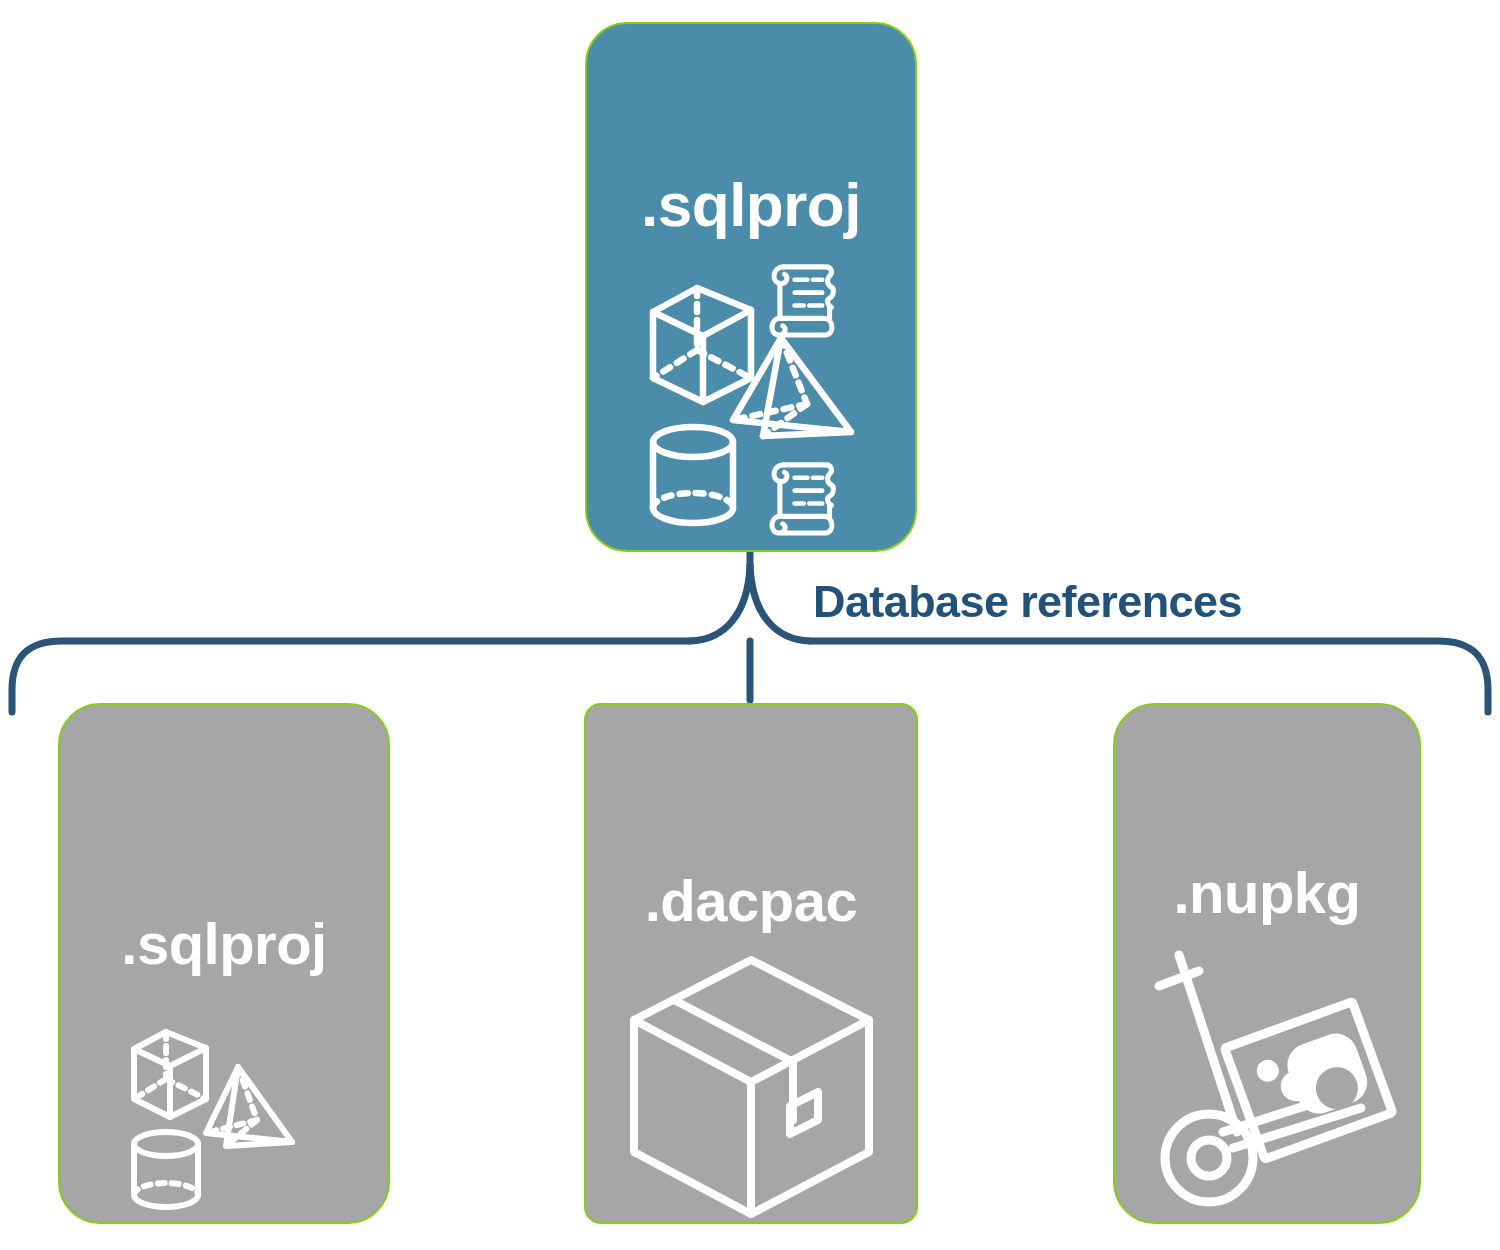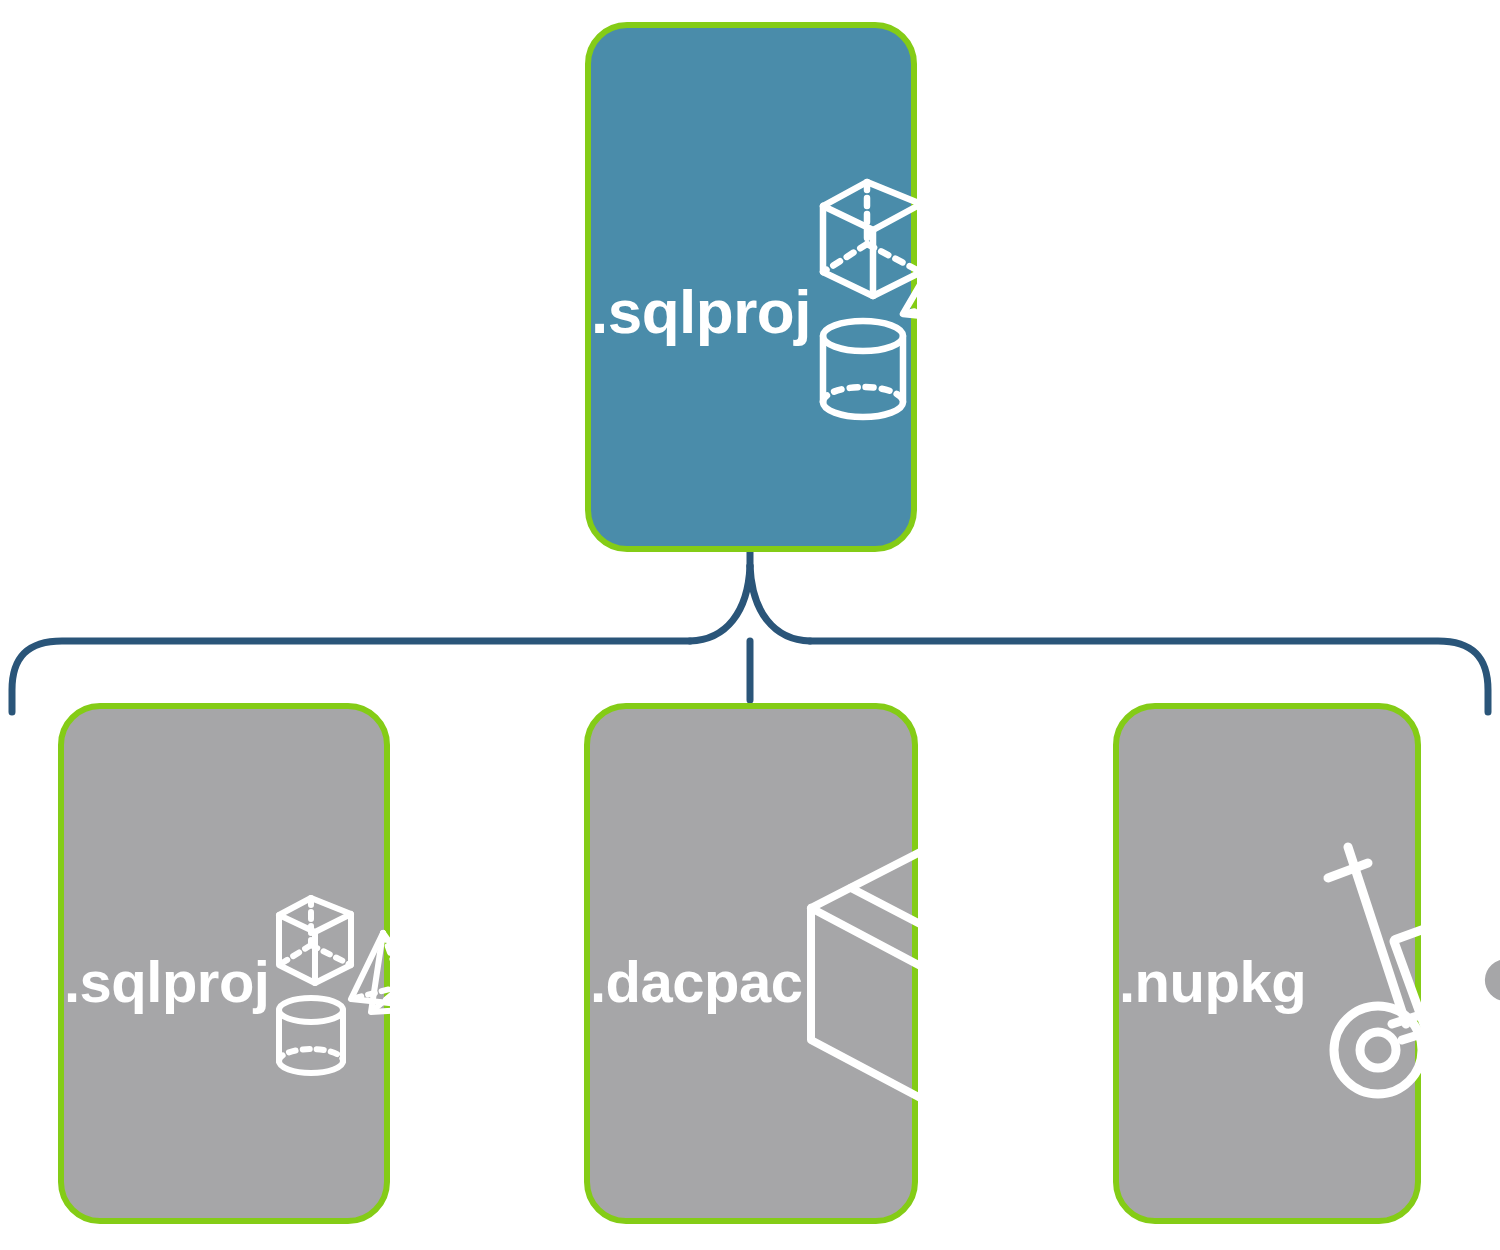--- a/index.html
+++ b/index.html
@@ -16,24 +16,26 @@
     width: 1500px;
     height: 1250px;
     background: #ffffff;
     overflow: hidden;
   }
 
   
   .card {
     position: absolute;
     box-sizing: border-box;
-    border: 6px solid #84cc16;
+    border: 2px solid #84cc16;
     border-radius: 42px;
     display: flex;
+    flex-direction: column;
     align-items: center;
+    justify-content: flex-end;
   }
   .card.root {
     background: #4a8caa;
   }
   .card.leaf {
     background: #a6a6a8;
   }
   .card-title {
     color: #ffffff;
     font-weight: bold;
@@ -90,20 +92,21 @@
       <path d="M750 566 C 752 612, 774 640, 810 641"></path>
 
       <path d="M690 641 L 62 641 C 28 641, 12 657, 12 690 L 12 712"></path>
 
       <path d="M810 641 L 1438 641 C 1472 641, 1488 657, 1488 690 L 1488 712"></path>
 
       <path d="M750 641 L 750 700"></path>
     </g>
   </svg>
 
+  <div class="connector-label">Database references</div>
 
   <div class="card root" style="left:585px; top:22px; width:332px; height:530px;">
     <div class="card-title">.sqlproj</div>
 
     <div class="card-art" style="width:220px; height:300px; margin-top:14px;">
       <svg viewBox="0 0 220 300" width="220" height="300" aria-hidden="true">
         <g fill="none" stroke="#ffffff" stroke-width="6.5" stroke-linecap="round" stroke-linejoin="round">
 
           <g>
             <polygon points="12,62 56,38 110,60 110,128 62,152 12,128"></polygon>
@@ -203,21 +206,21 @@
             <path d="M10,137 L10,188"></path>
             <path d="M74,137 L74,188"></path>
             <path d="M10,188 A 32 12 0 0 0 74,188"></path>
             <path d="M10,188 A 32 12 0 0 1 74,188" stroke-dasharray="7 7"></path>
           </g>
         </g>
       </svg>
     </div>
   </div>
 
-  <div class="card leaf" style="left:584px; top:703px; width:334px; height:521px;">
+  <div class="card leaf" style="left:584px; top:703px; width:334px; height:521px;border-radius:17px;">
     <div class="card-title">.dacpac</div>
 
     <div class="card-art" style="width:250px; height:270px; margin-top:22px;">
       <svg viewBox="0 0 250 270" width="250" height="270" aria-hidden="true">
         <g fill="none" stroke="#ffffff" stroke-width="8" stroke-linecap="round" stroke-linejoin="round">
 
           <polygon points="125,8 243,68 243,200 125,262 8,200 8,68"></polygon>
 
           <path d="M8,68 L125,130 L243,68"></path>
 

